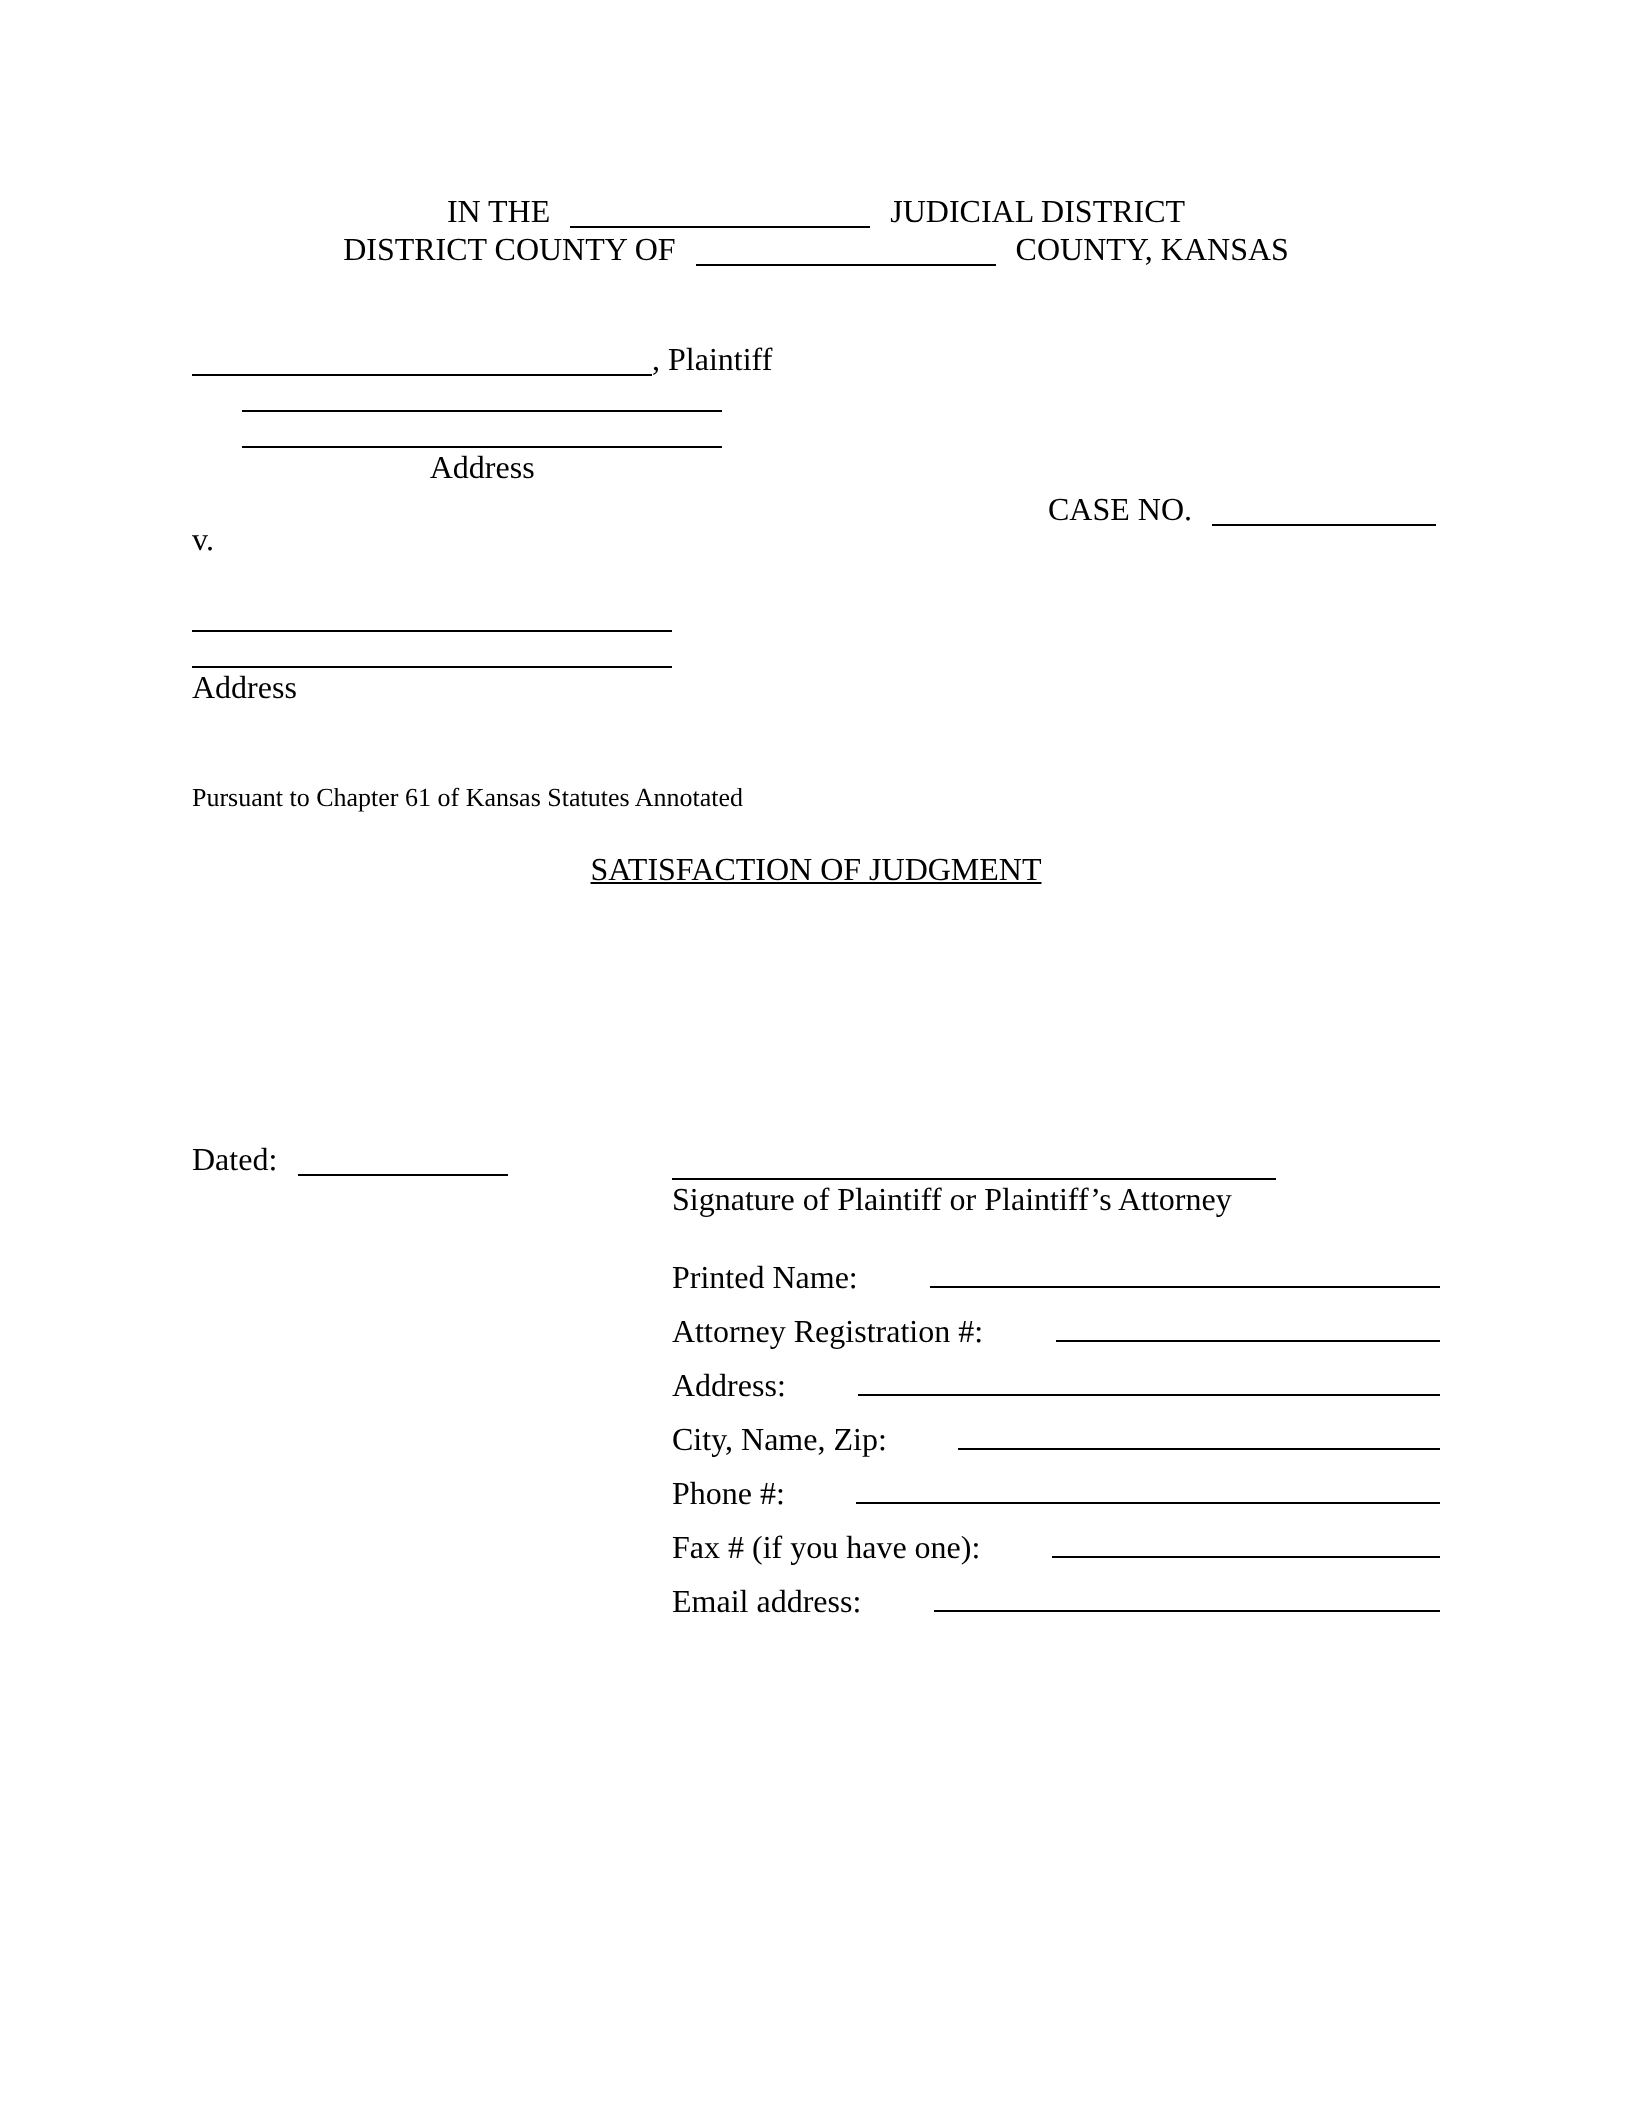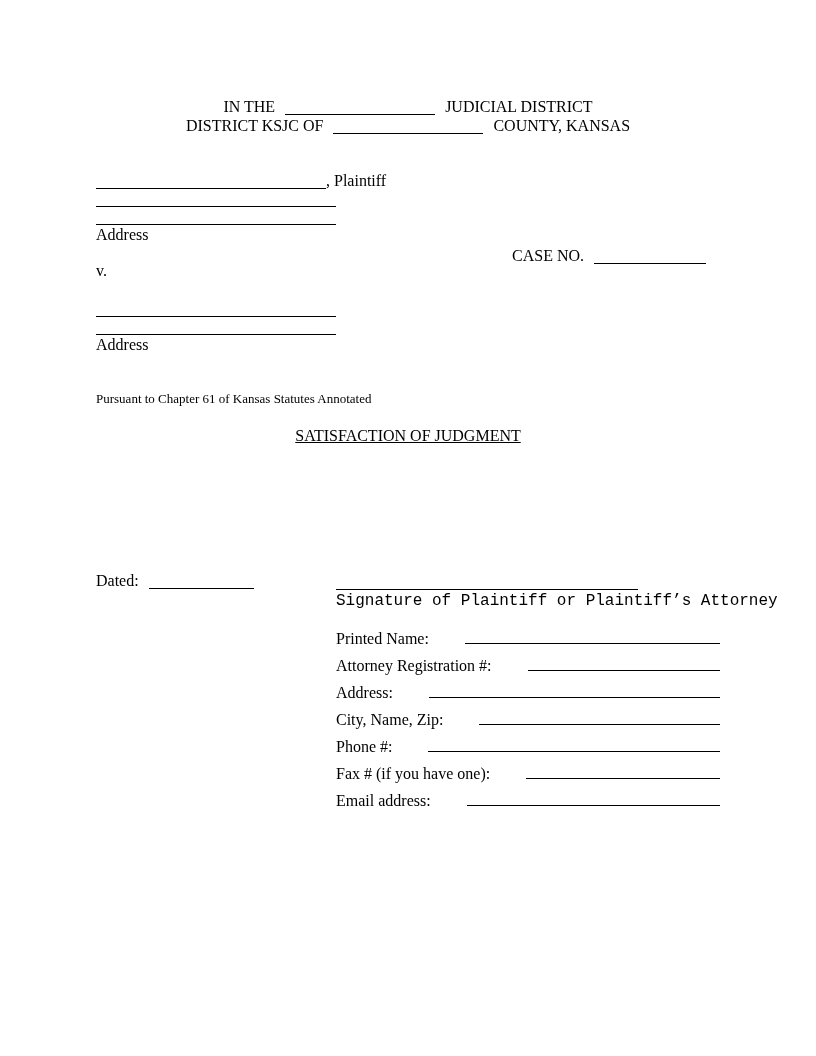--- a/index.html
+++ b/index.html
@@ -35,25 +35,25 @@
     position: absolute;
     top: 97px;
     left: 0;
     right: 0;
     text-align: center;
     line-height: 19px;
     white-space: nowrap;
   }
   .header .blank { margin: 0 6px; }
 
-  .plaintiff-block { position: absolute; top: 172px; left: 96px; }
+  .plaintiff-block { position: absolute; top: 172px; left: 96px; text-align: center; }
   .defendant-block { position: absolute; top: 300px; left: 96px; }
   .cap-row { height: 18px; line-height: 18px; white-space: nowrap; }
 
-  .case-no { position: absolute; top: 247px; left: 512px; white-space: nowrap; }
+  .case-no { position: absolute; top: 247px; left: 524px; white-space: nowrap; }
   .case-no .blank { margin-left: 6px; }
 
   .versus { position: absolute; top: 262px; left: 96px; }
 
   .statute-note {
     position: absolute;
     top: 391px;
     left: 96px;
     font-size: 13px;
   }
@@ -82,21 +82,21 @@
   .body-line2 { white-space: nowrap; }
 
   .dated-row { position: absolute; top: 572px; left: 96px; white-space: nowrap; }
   .dated-row .blank { margin-left: 6px; }
 
   .sig-col { position: absolute; top: 574px; left: 336px; width: 302px; }
   .sig-line {
     height: 15px;
     border-bottom: 1px solid #000;
   }
-  .sig-caption { line-height: 20px; margin-top: 1px; white-space: nowrap; font-family: Liberation Mono, monospace; }
+  .sig-caption { line-height: 20px; margin-top: 1px; white-space: nowrap; }
 
   .fields { position: absolute; top: 629px; left: 336px; width: 384px; }
   .field-row {
     display: flex;
     align-items: baseline;
     height: 20px;
     line-height: 20px;
     margin-bottom: 7px;
     white-space: nowrap;
     gap: 30px;
@@ -124,21 +124,21 @@
 
 <div class="page">
 
   <div class="header">
     <div class="header-line">
       <span>IN THE</span>
       <span class="blank w150"></span>
       <span>JUDICIAL DISTRICT</span>
     </div>
     <div class="header-line">
-      <span>DISTRICT KSJC OF</span>
+      <span>DISTRICT COUNTY OF</span>
       <span class="blank w150"></span>
       <span>COUNTY, KANSAS</span>
     </div>
   </div>
 
   <div class="plaintiff-block">
     <div class="cap-row">
       <span class="blank w230"></span><span>, Plaintiff</span>
     </div>
     <div class="cap-row">

